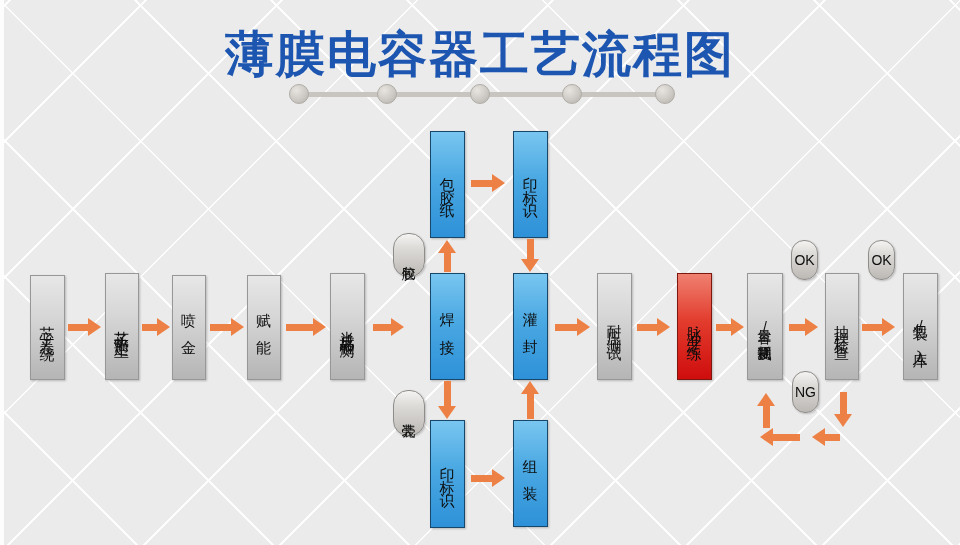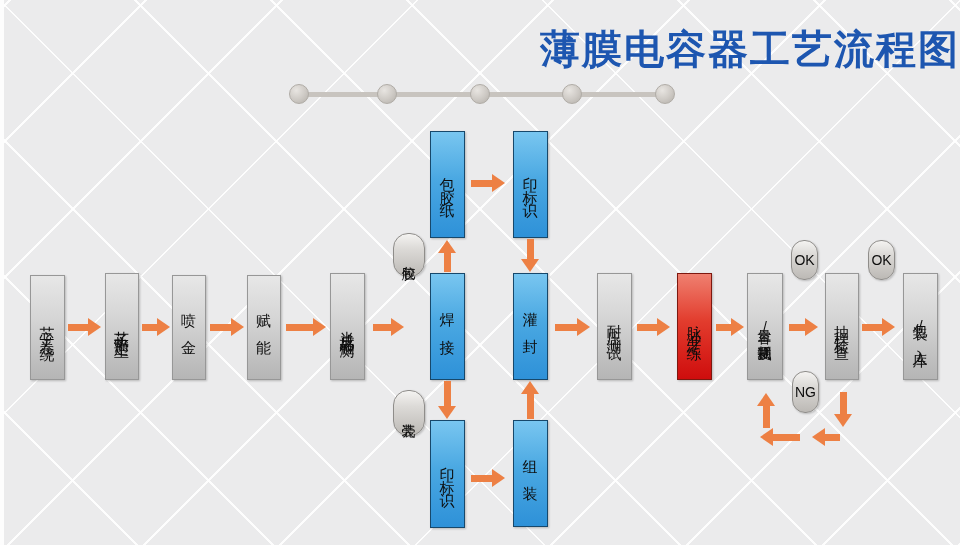--- a/index.html
+++ b/index.html
@@ -7,22 +7,22 @@
     position:relative;width:960px;height:545px;overflow:hidden;
     font-family:"Liberation Sans","DejaVu Sans",sans-serif;
     background-color:#ebebec;
     background-image:
       repeating-linear-gradient(45deg, rgba(255,255,255,.9) 0 2px, rgba(255,255,255,0) 2px 96px),
       repeating-linear-gradient(-45deg, rgba(255,255,255,.9) 0 2px, rgba(255,255,255,0) 2px 96px);
   }
   .edge-strip{position:absolute;left:0;top:0;width:4px;height:100%;background:#fdfdfd;}
 
   .title{
-    position:absolute;left:0;top:22px;width:100%;text-align:right;
-    font-size:40px;font-weight:bold;color:#1d56b0;letter-spacing:2px;
+    position:absolute;left:0;top:22px;width:100%;text-align:center;
+    font-size:49px;font-weight:bold;color:#1d56b0;letter-spacing:2px;
   }
 
   .deco-line{position:absolute;left:290px;top:92px;width:378px;height:5px;background:#c8c4bf;border-radius:3px;}
   .deco-dot{
     position:absolute;top:84px;width:20px;height:20px;border-radius:50%;
     background:radial-gradient(circle at 35% 30%, #e8e5e1 0%, #cdc9c4 55%, #b3afa9 100%);
     border:1px solid #b0aca6;box-sizing:border-box;
   }
 
   .box{

